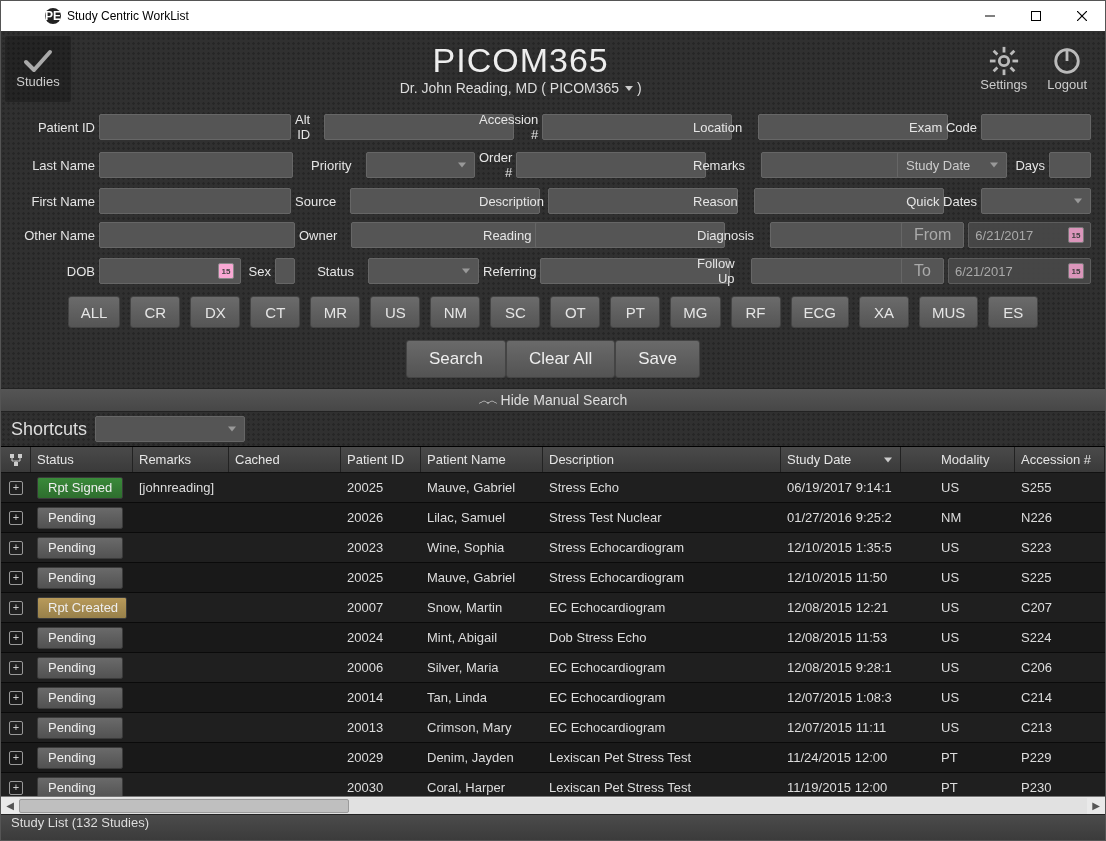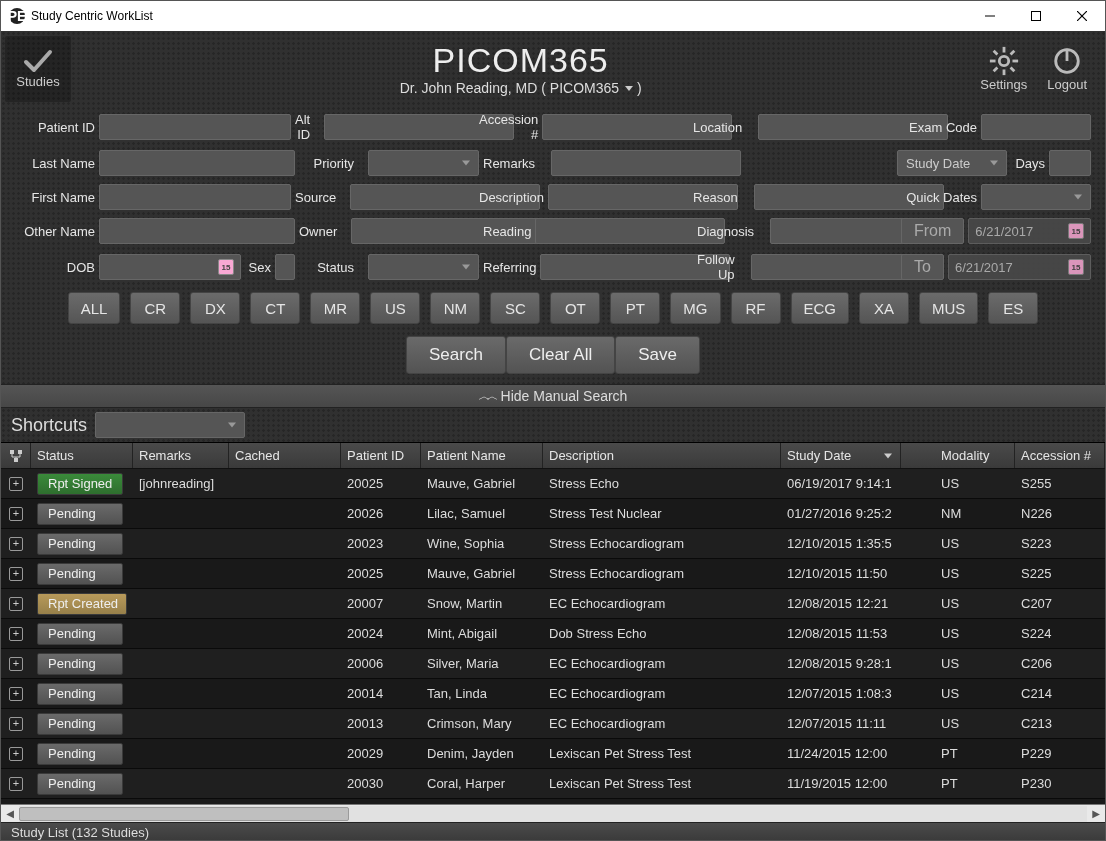--- a/index.html
+++ b/index.html
@@ -1,21 +1,21 @@
 <!DOCTYPE html>
 <html><head>
 <meta charset="utf-8">
 <style>
   * { box-sizing: border-box; margin: 0; padding: 0; font-family: "Segoe UI", Arial, sans-serif; }
   html, body { width: 1106px; height: 841px; overflow: hidden; background: #fff; }
 
   
   .window { width: 1106px; height: 841px; border: 1px solid #555; display: flex; flex-direction: column; background: #2a2a2a; }
   .titlebar { height: 30px; background: #fff; display: flex; align-items: center; padding-left: 8px; color: #000; font-size: 12px; }
-  .titlebar .title-icon { width: 16px; height: 16px; background: #222; border-radius: 50%; margin-right: 6px; display:flex;align-items:center;justify-content:center;color:#fff;font-size:14px;font-weight:bold; }
+  .titlebar .title-icon { width: 16px; height: 16px; background: #222; border-radius: 50%; margin-right: 6px; display:flex;align-items:center;justify-content:center;color:#fff;font-size:12px;font-weight:bold;margin-left:36px; }
   .titlebar .wincontrols { margin-left: auto; display: flex; }
   .titlebar .winbtn { width: 46px; height: 30px; display: flex; align-items: center; justify-content: center; font-size: 14px; }
   .titlebar .winbtn svg { width: 10px; height: 10px; }
 
   
   .carbon {
     background-color: #303030;
     background-image:
       radial-gradient(circle, #262626 1px, transparent 1.5px);
     background-size: 5px 5px;
@@ -99,21 +99,21 @@
   .status-pill.signed { background: linear-gradient(#3a8a3a,#2e6e2e); }
   .status-pill.created { background: linear-gradient(#b89a5a,#97804a); }
 
   
   .hscroll { height: 18px; background:#e9e9e9; display:flex; align-items:center; border-top:1px solid #777; }
   .hscroll .arrow { width:18px;height:18px;display:flex;align-items:center;justify-content:center;color:#555;font-size:10px; }
   .hscroll .track { flex:1;height:16px;background:#e1e1e1;position:relative; }
   .hscroll .thumb { position:absolute;left:0;top:1px;height:14px;width:330px;background:#bfbfbf;border:1px solid #9a9a9a;border-radius:2px; }
 
   
-  .statusbar { height:18px;background:linear-gradient(#4b4b4b,#3b3b3b);color:#ddd;font-size:13px;display:flex;align-items:flex-end;padding:0 10px;border-top:1px solid #222; }
+  .statusbar { height:26px;background:linear-gradient(#4b4b4b,#3b3b3b);color:#ddd;font-size:13px;display:flex;align-items:flex-start;padding:0 10px;border-top:1px solid #222; }
 
   
   .tbody::-webkit-scrollbar { width: 18px; background:#e9e9e9; }
   .tbody::-webkit-scrollbar-thumb { background:#bfbfbf;border:1px solid #9a9a9a; }
   .tbody::-webkit-scrollbar-button { height:18px;background:#e1e1e1; }
 </style>
 </head>
 <body>
 
 <div class="window">
@@ -211,20 +211,24 @@
       </div>
 
       <div class="form-row">
         <div class="g1">
             <label class="lbl-c1">Last Name</label>
             <input class="inp" style="flex: 1 1 0%;">
           </div>
         <div class="g2">
             <label class="lbl-c2">Priority</label>
             <div class="inp dropdown" style="flex:1"></div>
+          </div>
+        <div class="g3">
+            <label class="lbl-c3">Order #</label>
+            <input class="inp" style="flex: 1 1 0%;">
           </div>
         <div class="g4">
             <label class="lbl-c4">Remarks</label>
             <input class="inp" style="flex: 1 1 0%;">
           </div>
         <div class="g5">
           <div class="inp dropdown" style="width:110px;display:flex;align-items:center;padding-left:8px;color:#ccc;">
               <span>Study Date</span>
             </div>
           <label style="width:34px;text-align:right">Days</label>

